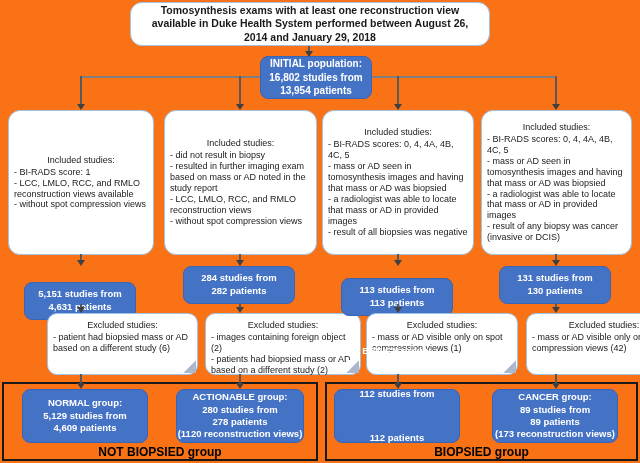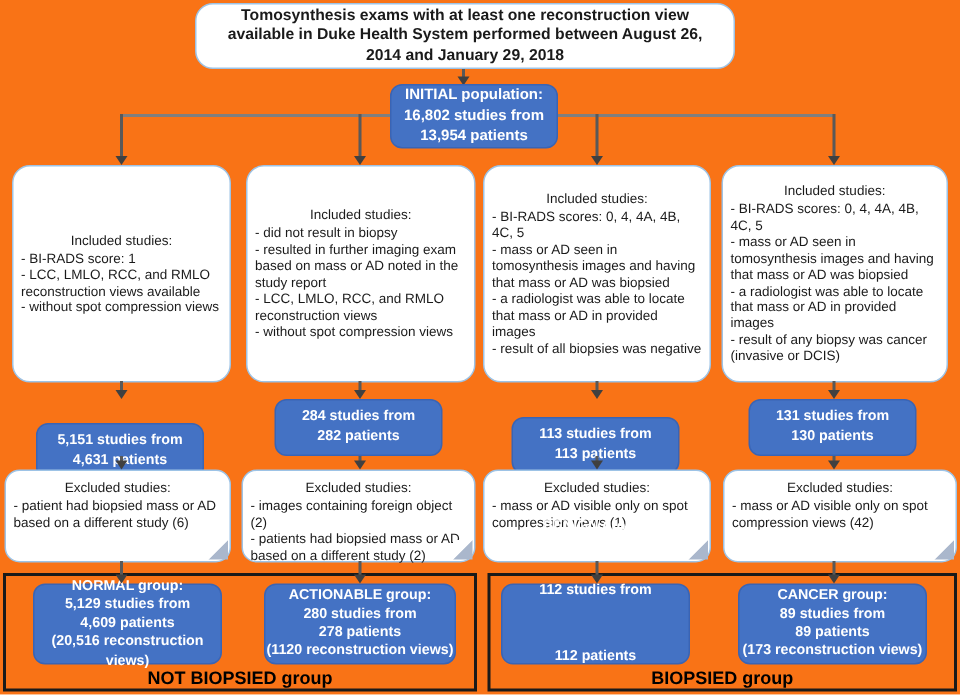--- a/index.html
+++ b/index.html
@@ -17,21 +17,21 @@
     display:flex;flex-direction:column;justify-content:center;align-items:center;
     text-align:center;font-weight:bold;
   }
   .top-box{font-size:10.5px;font-weight:bold;text-align:center;line-height:1.3;padding:2px 8px;}
   .initial{font-size:10px;line-height:1.35;}
   .count{font-size:9.5px;line-height:1.35;}
   .groupbox{font-size:9.5px;line-height:1.3;z-index:3;}
   .inc-title,.exc-title{text-align:center;font-size:9px;margin-bottom:2px;}
   .inc-item,.exc-item{font-size:9px;line-height:1.22;text-align:left;}
   .inc-pad{padding:3px 5px;}
-  .exc{justify-content:flex-start;padding-top:6px;border-radius:10px;}
+  .exc{justify-content:flex-start;padding-top:6px;border-radius:10px;margin-left:44px;}
   .fold{
     position:absolute;right:1px;bottom:1px;width:0;height:0;
     border-left:13px solid transparent;border-bottom:13px solid #aab7cc;
   }
   .fold2{
     position:absolute;right:1px;bottom:1px;width:0;height:0;
     border-right:13px solid transparent;border-top:13px solid #ffffff;
   }
   .vline{position:absolute;width:1.5px;background:#595959;z-index:1;}
   .hline{position:absolute;height:1.5px;background:#7f7f7f;z-index:1;}
@@ -113,21 +113,20 @@
   <div class="box soft exc" style="left:3px;top:313px;width:151px;height:62px;">
     <div class="exc-title">Excluded studies:</div>
     <div class="exc-item" style="padding:0 5px;">- patient had biopsied mass or AD based on a different study (6)</div>
     <div class="fold"></div>
     <div class="fold2"></div>
   </div>
   <div class="box blue groupbox" style="left:22px;top:389px;width:126px;height:54px;">
     <div>NORMAL group:</div>
     <div>5,129 studies from</div>
     <div>4,609 patients</div>
-    <div>(20,516 reconstruction views)</div>
   </div>
 
   <div class="box soft inc-pad" style="left:164px;top:110px;width:153px;height:145px;">
     <div class="inc-title">Included studies:</div>
     <div class="inc-item">- did not result in biopsy</div>
     <div class="inc-item">- resulted in further imaging exam based on mass or AD noted in the study report</div>
     <div class="inc-item">- LCC, LMLO, RCC, and RMLO reconstruction views</div>
     <div class="inc-item">- without spot compression views</div>
   </div>
   <div class="box blue count" style="left:183px;top:266px;width:112px;height:38px;">

